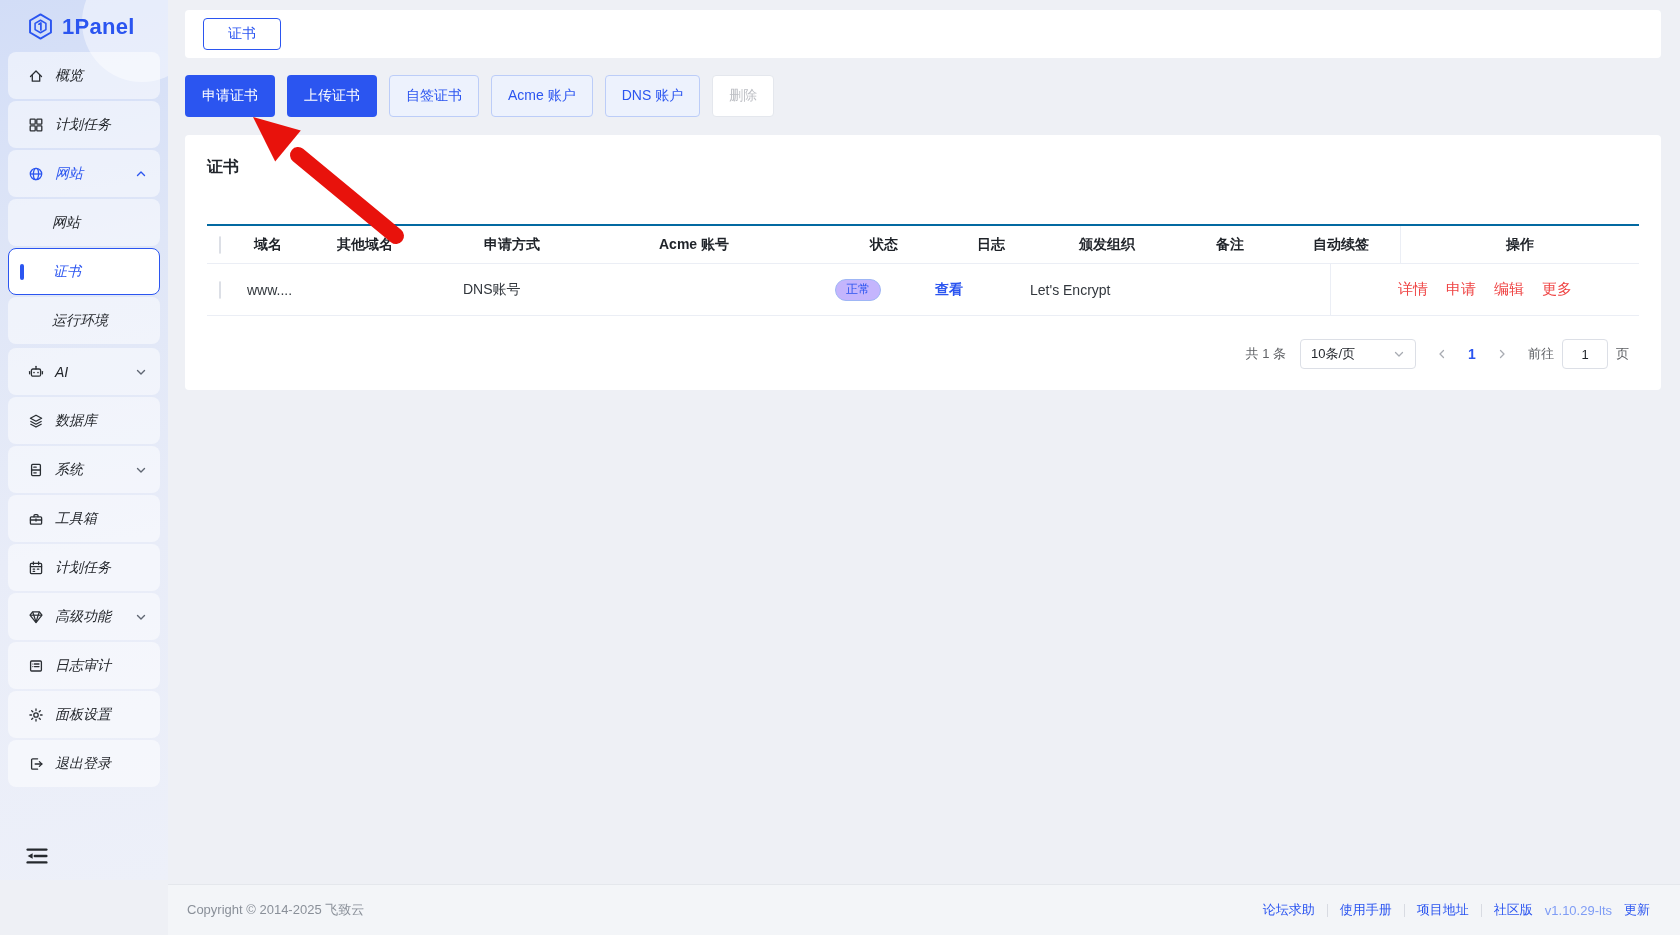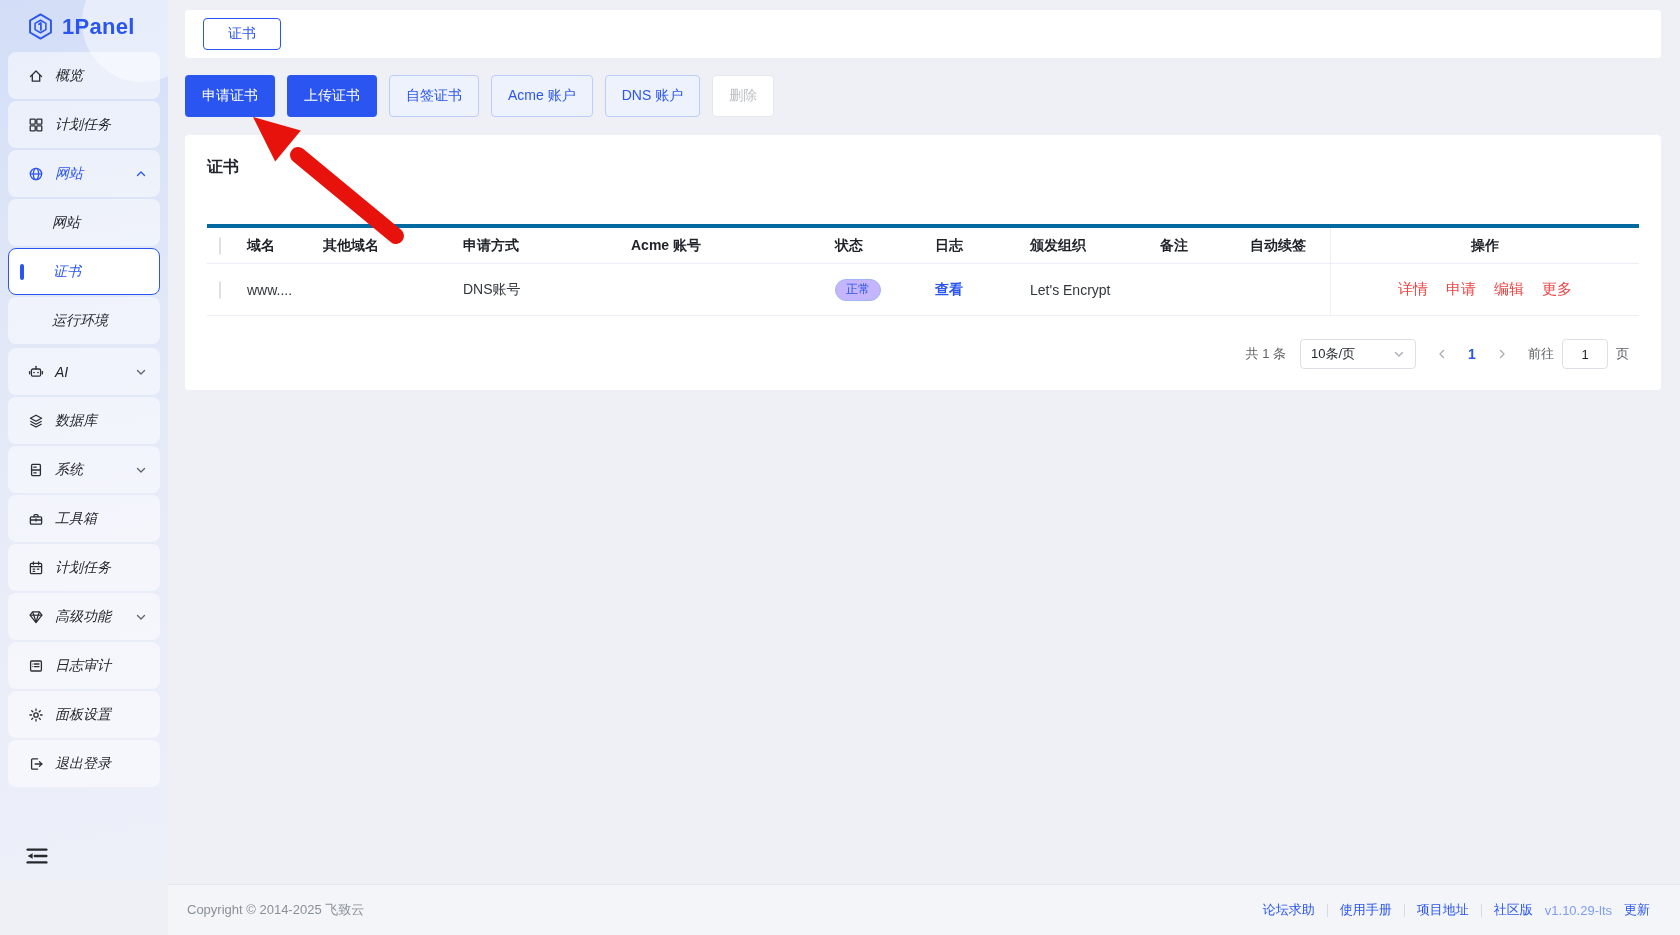--- a/index.html
+++ b/index.html
@@ -58,22 +58,22 @@
     align-items:center; justify-content:center; cursor:pointer; border:1px solid transparent; white-space:nowrap; }
   .btn.primary { background:#2b55f0; color:#fff; }
   .btn.plain { background:#edf2fd; border-color:#bccdf8; color:#2b55f0; }
   .btn.disabled { background:#fff; border-color:#e4e7ed; color:#bdbfc4; cursor:not-allowed; }
 
   .card { margin-top:18px; background:#fff; border-radius:4px; padding:20px 22px; flex:0 0 auto; }
   .card-title { font-size:16px; font-weight:bold; color:#1f2329; margin:2px 0 46px; }
 
   .thead,.trow { display:grid; grid-template-columns:40px 76px 140px 168px 204px 100px 95px 130px 90px 80px 1fr;
     align-items:center; }
-  .thead { height:40px; border-top:4px solid #0369a1; border-bottom:1px solid #ebeef5;
-    font-size:14px; color:#1f2329; font-weight:600; }
+  .thead { height:40px; border-top:2px solid #0369a1; border-bottom:1px solid #ebeef5;
+    font-size:14px; color:#1f2329; font-weight:600;gap:7px; }
   .trow { height:52px; border-bottom:1px solid #ebeef5; font-size:14px; color:#32373d; }
   .cell { padding-right:8px; white-space:nowrap; overflow:visible; }
   .cell-op { border-left:1px solid #ebeef5; height:100%; display:flex; align-items:center;
     justify-content:center; gap:18px; }
   .cb { width:14px; height:14px; border:1px solid #dcdfe6; border-radius:2px; background:#fff;
     margin-left:12px; cursor:pointer; }
   .badge { display:inline-flex; height:22px; align-items:center; padding:0 10px;
     border:1px solid #9fb6f5; border-radius:12px; color:#2b55f0; font-size:12px; background:#c4b5fd; }
   .link { color:#2b55f0; font-weight:600; cursor:pointer; }
   .op-link { color:#ef4444; font-weight:500; font-size:15px; cursor:pointer; }

